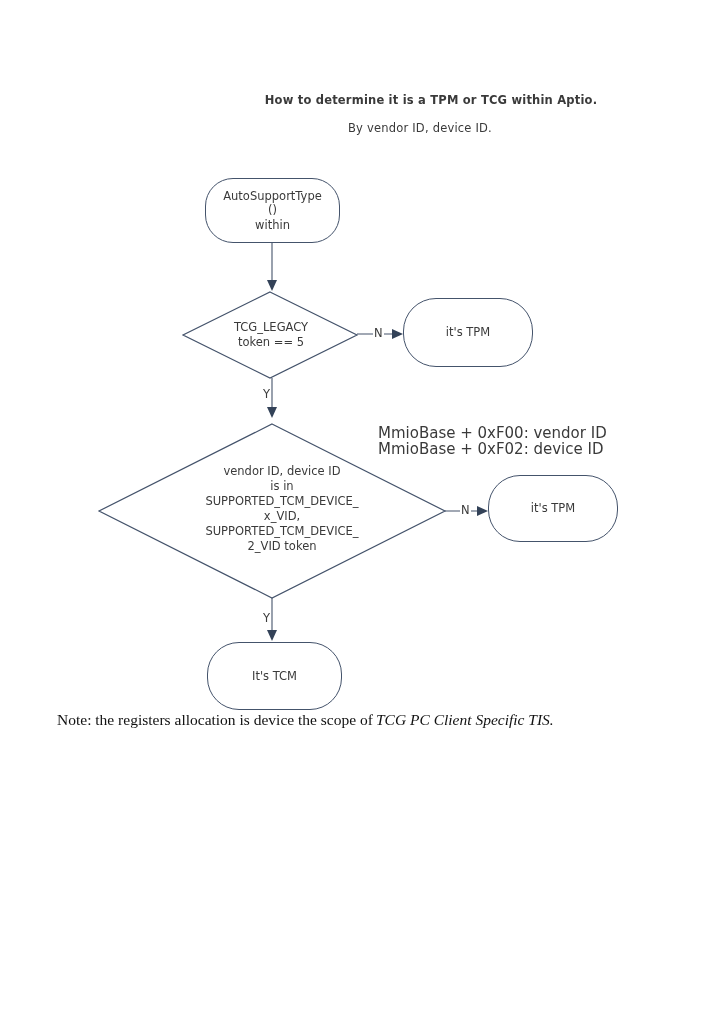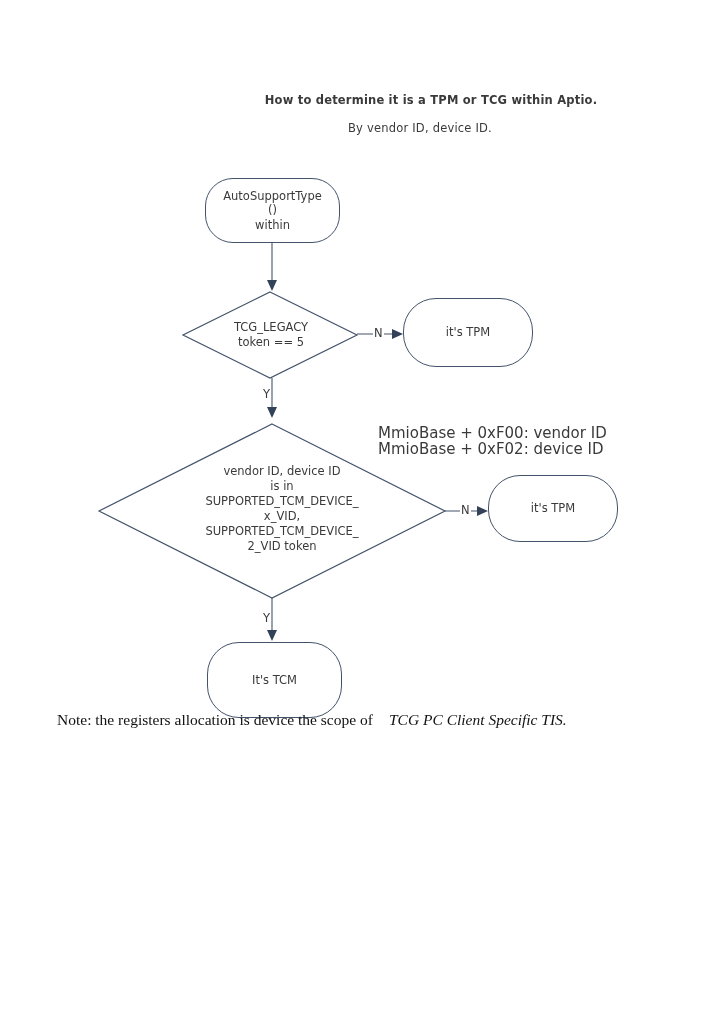--- a/index.html
+++ b/index.html
@@ -27,21 +27,21 @@
     padding:0 1px;color:#3a3a3a;
   }
   .annotation{
     position:absolute;font-size:15px;line-height:15.5px;white-space:pre-line;
     text-align:left;
   }
   .note{
     position:absolute;font-family:"Liberation Serif",serif;font-size:15.5px;
     color:#111111;white-space:nowrap;
   }
-  .note .em{font-style:italic;margin-left:16px;}
+  .note .em{font-style:italic;margin-left:3px;}
 </style>
 </head>
 <body>
 
 <div class="abs title" style="left:431px;top:93px;font-weight:bold;">How to determine it is a TPM or TCG within Aptio.</div>
 <div class="abs title" style="left:420px;top:121px;text-align:right;">By vendor ID, device ID.</div>
 
 <svg class="svg-overlay" width="728" height="1031" viewBox="0 0 728 1031">
 
   <polygon points="270,292 357,335 270,378 183,335" fill="#ffffff" stroke="#44536b" stroke-width="1.2"></polygon>
@@ -64,21 +64,21 @@
 </svg>
 
 <div class="stadium" style="left:205px;top:178px;width:135px;height:65px;border-radius:28px;">AutoSupportType
 ()
 within</div>
 
 <div class="stadium" style="left:403px;top:298px;width:130px;height:69px;border-radius:33px;">it's TPM</div>
 
 <div class="stadium" style="left:488px;top:475px;width:130px;height:67px;border-radius:32px;">it's TPM</div>
 
-<div class="stadium" style="left:207px;top:642px;width:135px;height:76px;border-radius:32px;">It's TCM</div>
+<div class="stadium" style="left:207px;top:642px;width:135px;height:68px;border-radius:32px;">It's TCM</div>
 
 <div class="diamond-label" style="left:183px;top:320px;width:176px;">TCG_LEGACY
 token  == 5</div>
 
 <div class="diamond-label" style="left:152px;top:464px;width:260px;">vendor ID, device ID
 is in
 SUPPORTED_TCM_DEVICE_
 x_VID,
 SUPPORTED_TCM_DEVICE_
 2_VID token</div>

